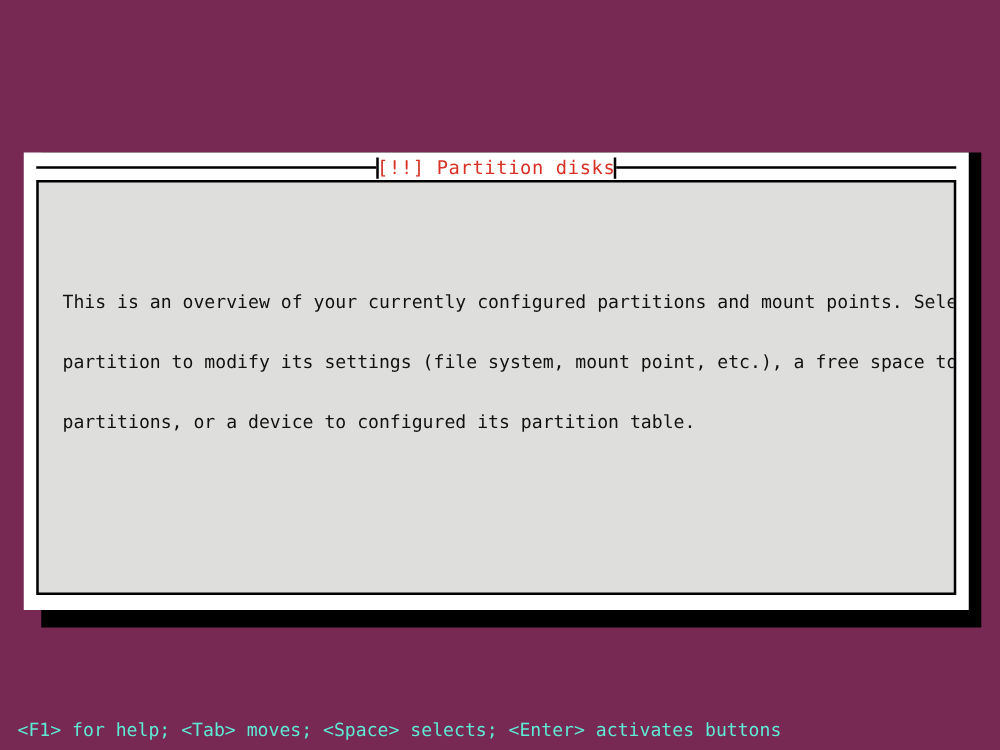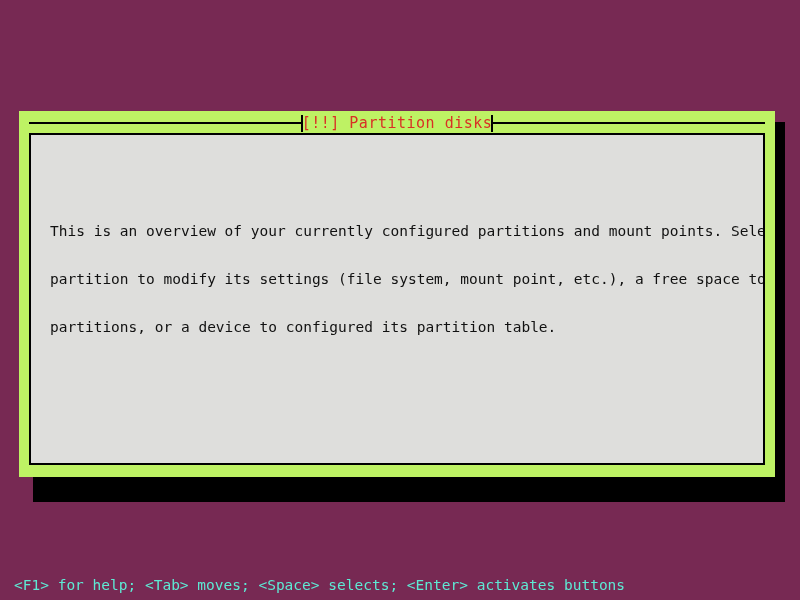--- a/index.html
+++ b/index.html
@@ -26,24 +26,24 @@
     top: 122px;
     width: 752px;
     height: 380px;
     background: #000000;
   }
 
   
   .dialog {
     position: absolute;
     left: 19px;
-    top: 111px;
+    top: 122px;
     width: 756px;
     height: 366px;
-    background: #bef264;
+    background: #ffffff;
   }
 
   
   .titlebar {
     position: absolute;
     left: 0;
     top: 0;
     width: 756px;
     height: 22px;
   }

